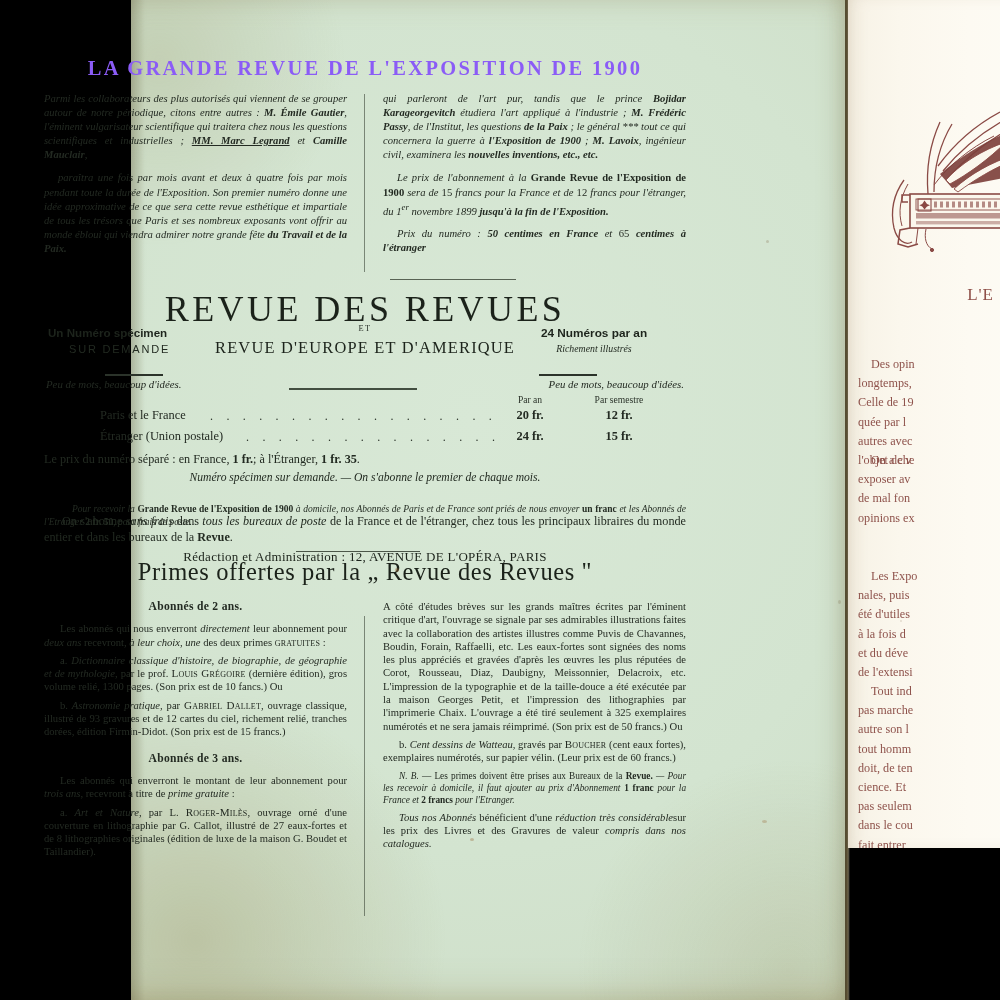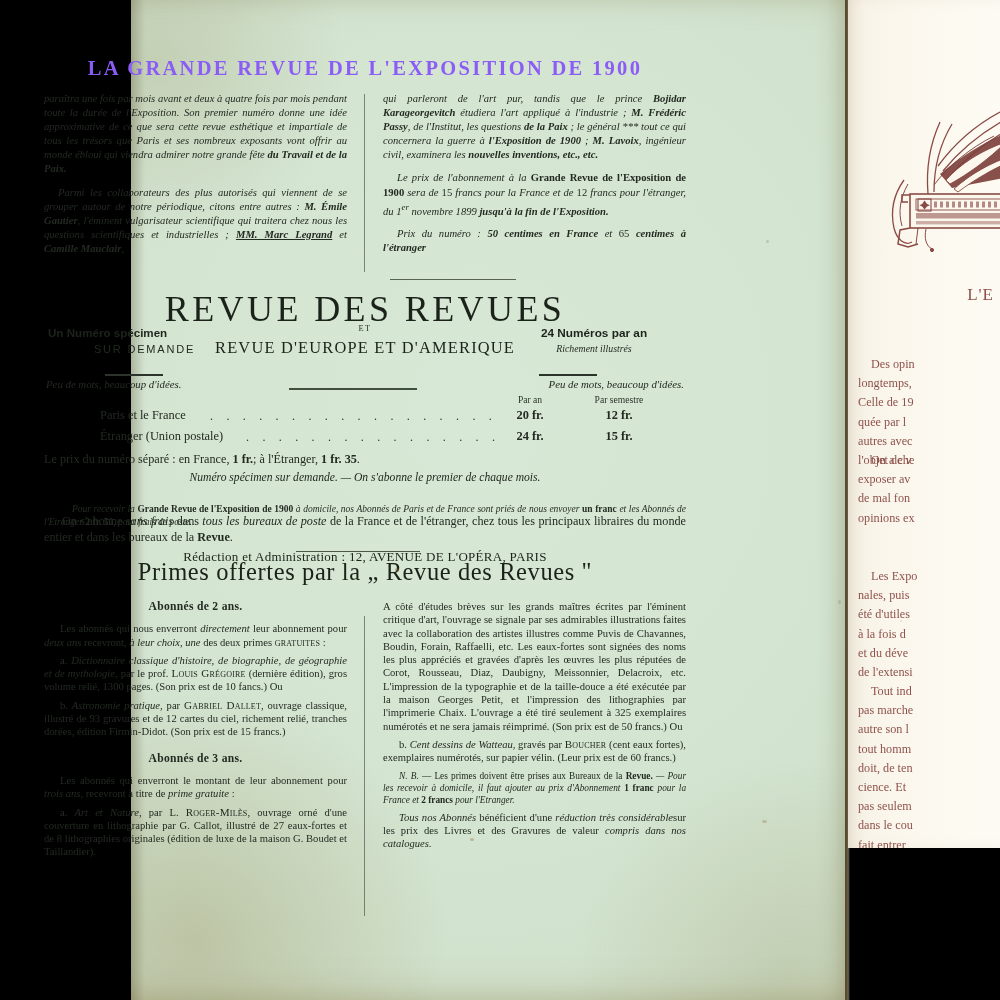--- a/index.html
+++ b/index.html
@@ -157,22 +157,22 @@
 
   
   .strap { position: absolute; left: 0; top: 322px; width: 642px; height: 58px; }
   .strap .sp-left {
     position: absolute; left: 4px; top: 4px; width: 190px;
     text-align: left;
     font-family: "Liberation Sans", "DejaVu Sans", sans-serif;
   }
   .strap .sp-left .l1 { font-size: 11.6px; font-weight: 700; color: #1d241c; }
   .strap .sp-left .l2 {
-    font-size: 11px; letter-spacing: 1.8px; margin-top: 4px; margin-left: 3px;
-    color: #222a21; font-weight: 400; text-align: center;
+    font-size: 11px; letter-spacing: 1.8px; margin-top: 4px; margin-left: 21px;
+    color: #222a21; font-weight: 400;
   }
   .strap .sp-mid {
     position: absolute; left: 171px; top: 2px; width: 300px; text-align: center;
   }
   .strap .sp-mid .et {
     font-size: 8.4px; letter-spacing: 1.4px; color: #2a322a;
     font-family: "Liberation Serif", serif;
   }
   .strap .sp-mid .ti {
     font-size: 16.4px; letter-spacing: 1.2px; margin-top: 5px; color: #1c231b;
@@ -337,22 +337,22 @@
   <div class="gutter-left-shade"></div>
 
   <div class="lp-inner">
 
     <div class="head-grande">LA GRANDE REVUE DE L'EXPOSITION DE 1900</div>
 
     <div class="sec1">
       <div class="rule-v"></div>
 
       <div class="col left">
+        <p>Parmi les collaborateurs des plus autorisés qui viennent de se grouper autour de notre périodique, citons entre autres : <b>M. Émile Gautier</b>, l'éminent vulgarisateur scientifique qui traitera chez nous les questions scientifiques et industrielles ; <b class="u">MM. Marc Legrand</b> et <b>Camille Mauclair</b>,</p>
         <p>paraîtra une fois par mois avant et deux à quatre fois par mois pendant toute la durée de l'Exposition. Son premier numéro donne une idée approximative de ce que sera cette revue esthétique et impartiale de tous les trésors que Paris et ses nombreux exposants vont offrir au monde ébloui qui viendra admirer notre grande fête <b>du Travail et de la Paix.</b></p>
-        <p>Parmi les collaborateurs des plus autorisés qui viennent de se grouper autour de notre périodique, citons entre autres : <b>M. Émile Gautier</b>, l'éminent vulgarisateur scientifique qui traitera chez nous les questions scientifiques et industrielles ; <b class="u">MM. Marc Legrand</b> et <b>Camille Mauclair</b>,</p>
       </div>
 
       <div class="col right">
         <p>qui parleront de l'art pur, tandis que le prince <b>Bojidar Karageorgevitch</b> étudiera l'art appliqué à l'industrie ; <b>M. Frédéric Passy</b>, de l'Institut, les questions <b>de la Paix</b> ; le général *** tout ce qui concernera la guerre à <b>l'Exposition de 1900</b> ; <b>M. Lavoix</b>, ingénieur civil, examinera les <b>nouvelles inventions, etc., etc.</b></p>
         <p>Le prix de l'abonnement à la <b class="rm">Grande Revue de l'Exposition de 1900</b> sera de <span class="rm">15</span> francs pour la France et de <span class="rm">12</span> francs pour l'étranger, du 1<sup>er</sup> novembre 1899 <b>jusqu'à la fin de l'Exposition.</b></p>
         <p>Prix du numéro : <b>50 centimes en France</b> et <span class="rm">65</span> <b>centimes à l'étranger</b></p>
       </div>
     </div>
 
     <div class="rule-short-1"></div>

